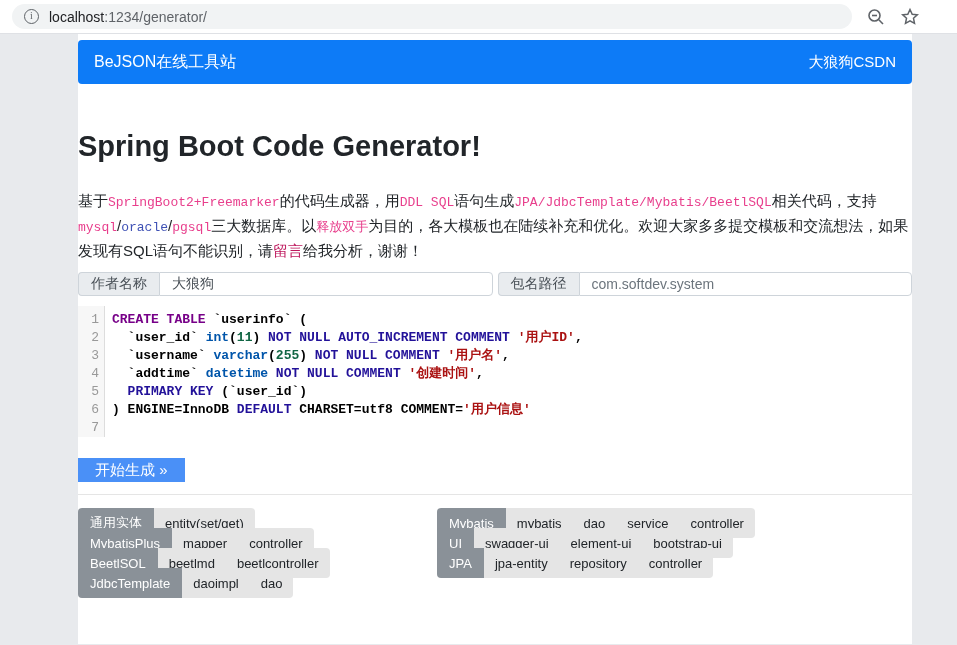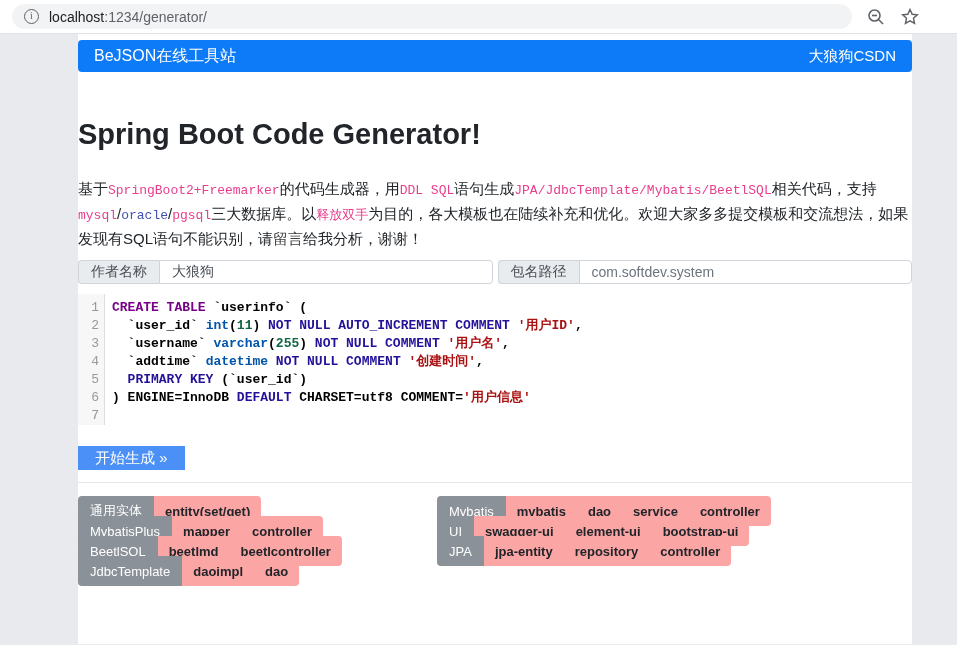--- a/index.html
+++ b/index.html
@@ -28,39 +28,39 @@
   .url-rest { color: #5f6368; }
   .chrome-icon { color: #5f6368; width: 20px; height: 20px; flex: none; }
   .chrome-icon svg { display: block; }
   
   .page { height: 610px; }
   .container {
     width: 834px; margin-left: 78px; background: #ffffff;
     min-height: 610px; padding-top: 6px;
   }
   .navbar {
-    height: 32px; background: #0d7bf7; border-radius: 4px;
+    height: 44px; background: #0d7bf7; border-radius: 4px;
     display: flex; align-items: center; justify-content: space-between;
     padding: 0 16px; margin-bottom: 46px;
   }
   .navbar .brand { color: #fff; font-size: 16px; }
   .navbar .nav-link { color: #fff; font-size: 15px; text-decoration: none; }
   .page-title {
     font-size: 29px; font-weight: 700; color: #212529;
     letter-spacing: 0; margin-bottom: 26px;
   }
   .intro {
     font-size: 15px; line-height: 23px; color: #212529; margin-bottom: 10px;
     width: 834px;
   }
   .seg-code {
     font-family: "Liberation Mono", monospace; font-size: 13px; color: #e83e8c;
   }
   .seg-code-blue { color: #3f51b5; }
-  .seg-link { color: #404040; text-decoration: none; cursor: pointer; }
+  .seg-link { color: #be185d; text-decoration: none; cursor: pointer; }
   
   .form-row { display: flex; gap: 5px; margin-bottom: 10px; }
   .input-group { flex: 1; display: flex; height: 24px; }
   .addon {
     background: #e9ecef; border: 1px solid #ced4da; border-right: 0;
     border-radius: 4px 0 0 4px; padding: 0 12px; display: flex; align-items: center;
     font-size: 14px; color: #495057; white-space: nowrap;
   }
   .input-group input {
     flex: 1; min-width: 0; border: 1px solid #ced4da; border-radius: 0 4px 4px 0;
@@ -101,23 +101,23 @@
   .group-row { height: 20px; }
   .btn-group {
     display: inline-flex; height: 30px; border-radius: 4px; overflow: hidden;
     font-size: 13px; white-space: nowrap;
   }
   .group-label {
     background: #8a9198; color: #fff; padding: 0 12px;
     display: flex; align-items: center;
   }
   .group-item {
-    background: #fca5a5; color: #212529; padding: 0 11px;
+    background: #e5e5e5; color: #212529; padding: 0 11px;
     display: flex; align-items: center; cursor: pointer; border: none;
-    font-size: 13px; font-family: "Liberation Sans", sans-serif; font-weight: bold;
+    font-size: 13px; font-family: "Liberation Sans", sans-serif;
   }
 </style>
 </head>
 <body>
 
 <div class="browser-bar">
   <div class="omnibox">
     <span class="info-badge">i</span>
     <span><span>localhost</span><span class="url-rest">:1234/generator/</span></span>
   </div>

